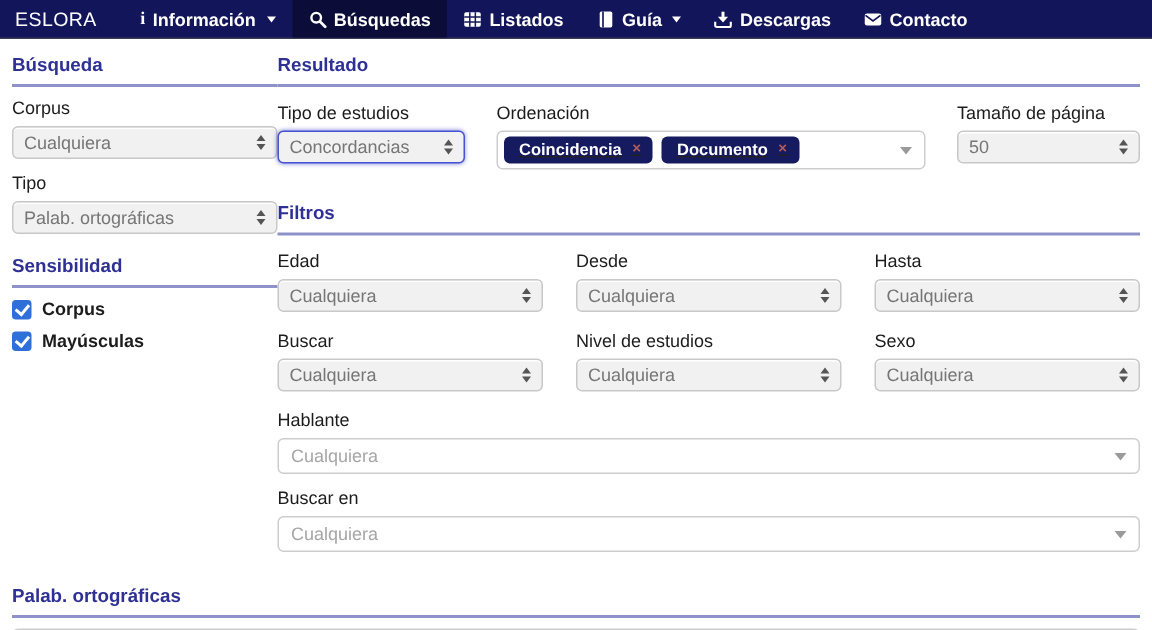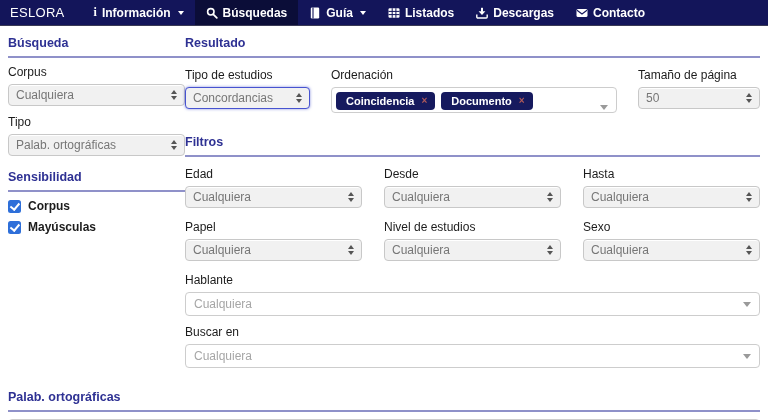--- a/index.html
+++ b/index.html
@@ -43,21 +43,21 @@
 
   
   .white-select { height:24px; background:#fff; border:1px solid #cdcdcd; border-radius:4px;
     display:flex; align-items:center; padding:0 8px; color:#a6a6a6; cursor:pointer; }
   .white-select .val { flex:1 1 auto; }
   .gray-caret { width:0; height:0; border-left:4px solid transparent;
     border-right:4px solid transparent; border-top:5px solid #9a9a9a; margin-left:6px; }
 
   
   .multi-select { min-height:26px; background:#fff; border:1px solid #cdcdcd; border-radius:4px;
-    display:flex; align-items:flex-end; padding:2px 8px 2px 4px; cursor:pointer; }
+    display:flex; align-items:center; padding:2px 8px 2px 4px; cursor:pointer;text-decoration:underline; }
   .pills { display:flex; gap:6px; flex:1 1 auto; }
   .pill { background:#161a5e; color:#fff; font-weight:bold; font-size:11px; border-radius:4px;
     padding:3px 8px 3px 10px; display:flex; align-items:center; gap:7px; }
   .pill .x { color:#b05a5a; font-weight:bold; font-size:10px; line-height:1; cursor:pointer; }
 
   
   .check-row { display:flex; align-items:center; gap:7px; margin:7px 0; }
   .checkbox { width:13px; height:13px; background:#2e6fd9; border-radius:2.5px; position:relative;
     cursor:pointer; flex:0 0 auto; }
   .checkbox::after { content:""; position:absolute; left:4px; top:1.5px; width:3.5px; height:7px;
@@ -94,36 +94,36 @@
   <div class="nav-item active">
     <svg class="nav-icon" viewBox="0 0 12 12">
       <circle cx="4.8" cy="4.8" r="3.2" fill="none" stroke="#fff" stroke-width="1.6"></circle>
       <line x1="7.3" y1="7.3" x2="10.8" y2="10.8" stroke="#fff" stroke-width="1.8" stroke-linecap="round"></line>
     </svg>
     <span>Búsquedas</span>
   </div>
 
   <div class="nav-item">
     <svg class="nav-icon" viewBox="0 0 12 12">
-      <rect x="1.8" y="0.6" width="8.4" height="10.8" rx="1.2" fill="#fff"></rect>
-      <line x1="4" y1="0.6" x2="4" y2="11.4" stroke="#13155a" stroke-width="1.1"></line>
-    </svg>
-    <span>Guía</span>
-    <span class="caret-down"></span>
-  </div>
-
-  <div class="nav-item">
-    <svg class="nav-icon" viewBox="0 0 12 12">
       <rect x="0.5" y="1.2" width="11" height="9.6" rx="1.2" fill="#fff"></rect>
       <line x1="0.5" y1="4.4" x2="11.5" y2="4.4" stroke="#13155a" stroke-width="1"></line>
       <line x1="0.5" y1="7.6" x2="11.5" y2="7.6" stroke="#13155a" stroke-width="1"></line>
       <line x1="4.2" y1="1.2" x2="4.2" y2="10.8" stroke="#13155a" stroke-width="1"></line>
       <line x1="7.9" y1="1.2" x2="7.9" y2="10.8" stroke="#13155a" stroke-width="1"></line>
     </svg>
     <span>Listados</span>
+  </div>
+
+  <div class="nav-item">
+    <svg class="nav-icon" viewBox="0 0 12 12">
+      <rect x="1.8" y="0.6" width="8.4" height="10.8" rx="1.2" fill="#fff"></rect>
+      <line x1="4" y1="0.6" x2="4" y2="11.4" stroke="#13155a" stroke-width="1.1"></line>
+    </svg>
+    <span>Guía</span>
+    <span class="caret-down"></span>
   </div>
 
   <div class="nav-item">
     <svg class="nav-icon" viewBox="0 0 12 12">
       <rect x="5" y="0.8" width="2" height="4" fill="#fff"></rect>
       <polygon points="2.6,4.2 9.4,4.2 6,8" fill="#fff"></polygon>
       <path d="M0.8 7.5 V10 a1 1 0 0 0 1 1 H10.2 a1 1 0 0 0 1-1 V7.5" fill="none" stroke="#fff" stroke-width="1.4"></path>
     </svg>
     <span>Descargas</span>
   </div>
@@ -254,21 +254,21 @@
             <div class="field-label">Hasta</div>
             <div class="fake-select">
               <span class="val">Cualquiera</span>
               <span class="stepper">
                   <span class="up"></span>
                   <span class="down"></span>
                 </span>
             </div>
           </div>
           <div class="field-group">
-            <div class="field-label">Papel</div>
+            <div class="field-label">Buscar</div>
             <div class="fake-select">
               <span class="val">Cualquiera</span>
               <span class="stepper">
                   <span class="up"></span>
                   <span class="down"></span>
                 </span>
             </div>
           </div>
           <div class="field-group">
             <div class="field-label">Nivel de estudios</div>

